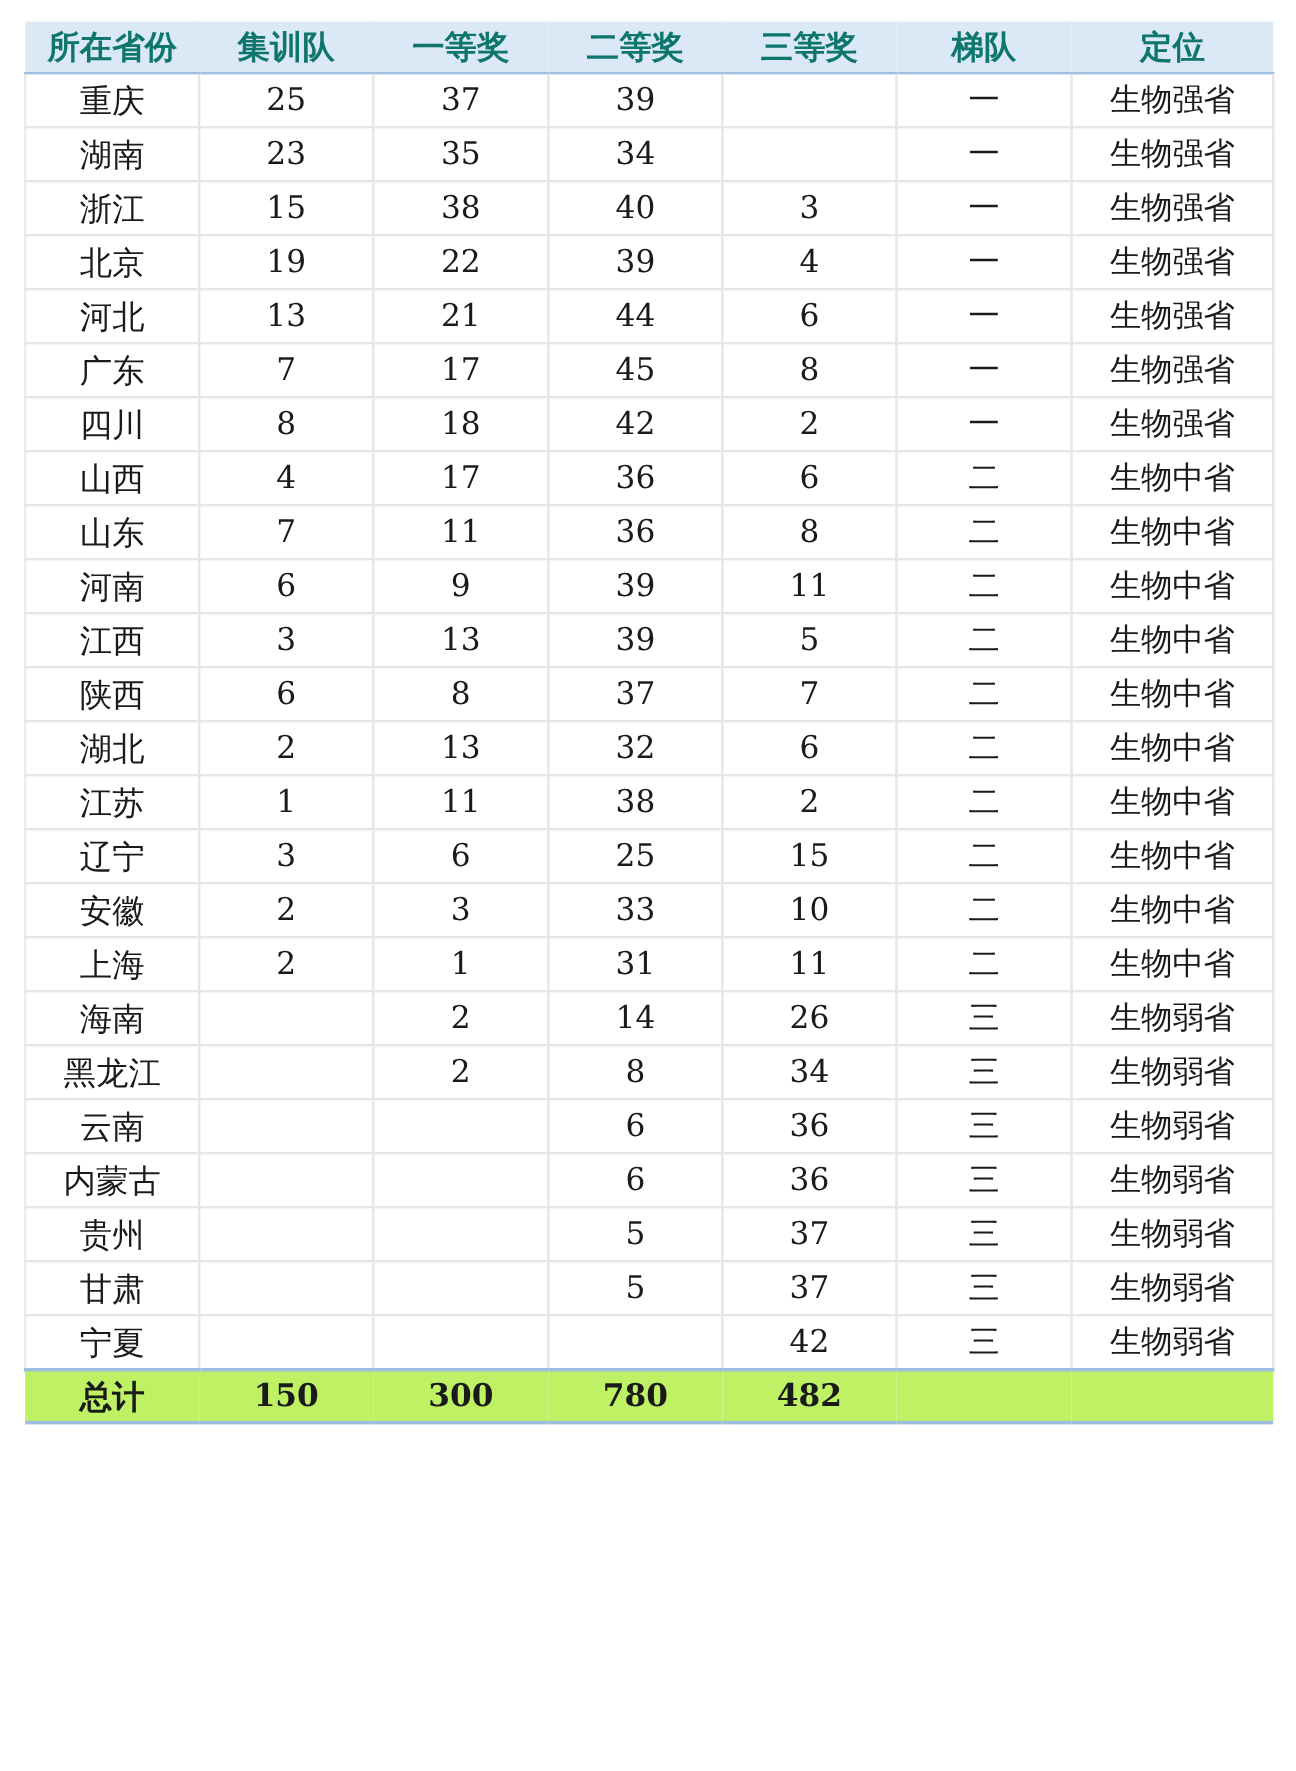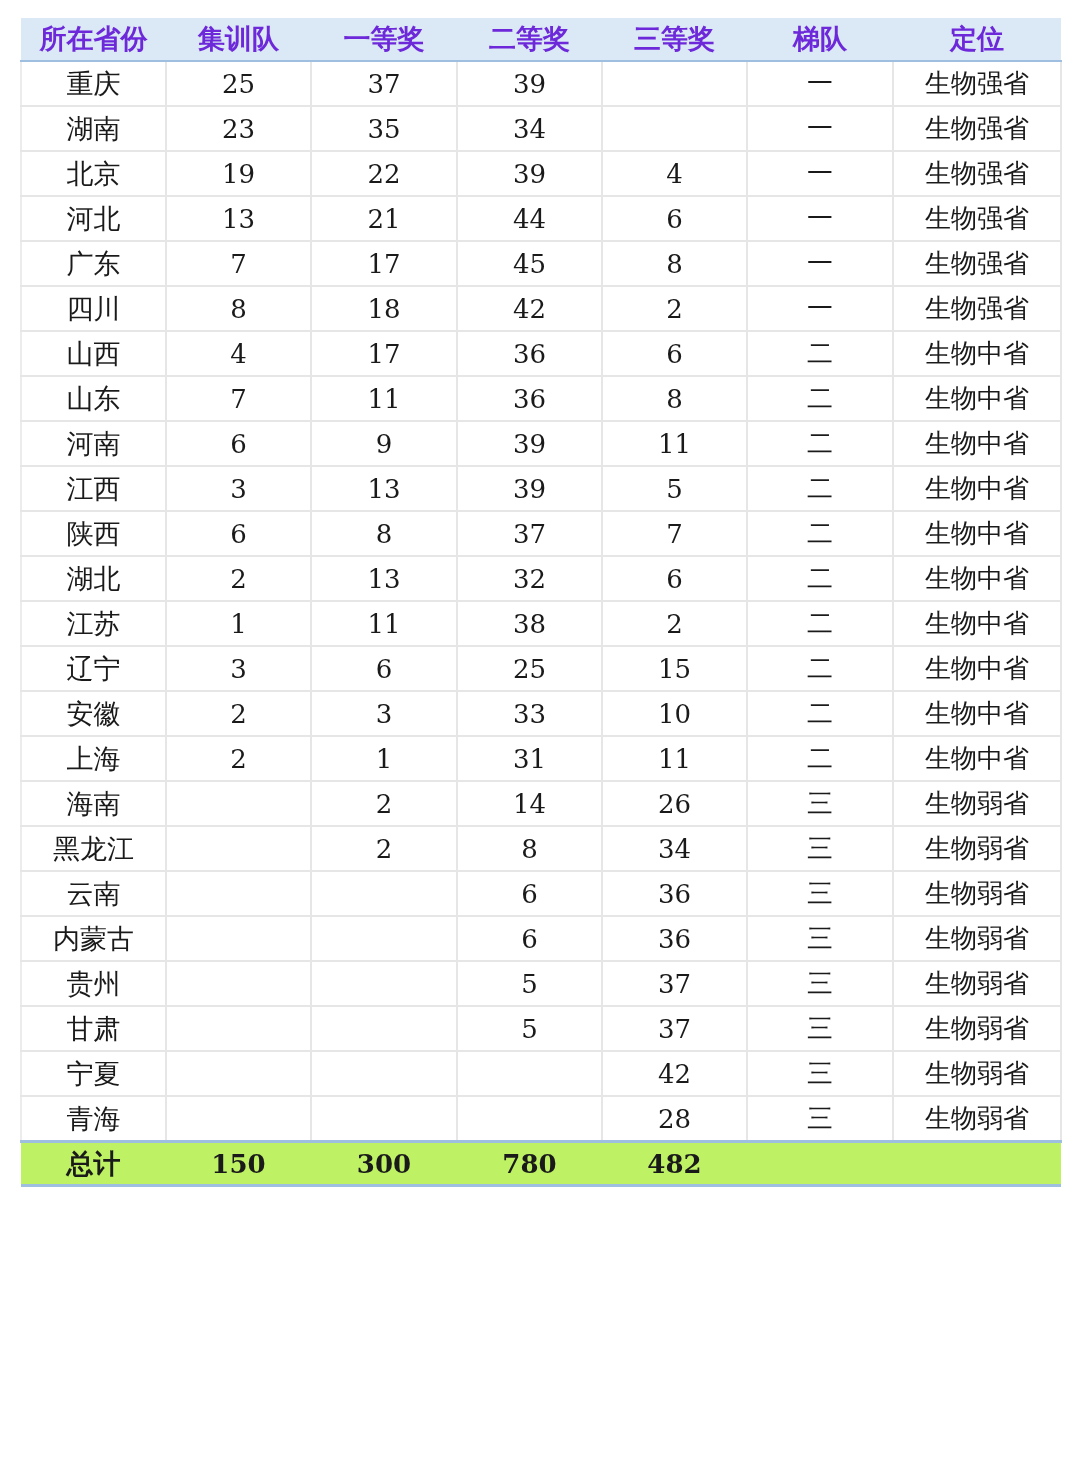--- a/index.html
+++ b/index.html
@@ -7,21 +7,21 @@
          font-family: "DejaVu Serif", "Liberation Serif", serif; color:#1a1a1a; }
   .tbl { position:absolute; left:20px; top:18px; width:1040px; border-collapse:collapse; table-layout:fixed; }
   .tbl col.c0 { width:145px; }
   .tbl col.c1 { width:145px; }
   .tbl col.c2 { width:146px; }
   .tbl col.c3 { width:145px; }
   .tbl col.c4 { width:145px; }
   .tbl col.c5 { width:146px; }
   .tbl col.c6 { width:168px; }
   .tbl th { background:#dbe8f5; height:42px; font-size:27px; font-weight:bold; text-align:center;
-            padding:0; border-bottom:2px solid #9ebfe0; color:#6d28d9; }
+            padding:0; border-bottom:2px solid #9ebfe0; color:#0f766e; }
   .tbl td { height:43px; font-size:26px; text-align:center; padding:0;
             border:2px solid #e6e6e6; border-top:none; color:#1a1a1a; }
   .tbl td.name { font-size:27px;font-family:Liberation Mono, monospace; }
   .tbl tbody tr td:first-child { border-left:2px solid #ececec; }
   .tbl tfoot td { background:#bef264; height:41px; font-size:26px; font-weight:bold;
                   border:none; border-top:3px solid #9ebfe0; border-bottom:3px solid #9ebfe0; }
   .tbl tfoot td.name { font-size:27px; }
 </style>
 </head>
 <body>
@@ -60,20 +60,29 @@
       <tr>
         <td class="name">湖南</td>
         <td>23</td>
         <td>35</td>
         <td>34</td>
         <td></td>
         <td>一</td>
         <td>生物强省</td>
       </tr>
       <tr>
+        <td class="name">浙江</td>
+        <td>15</td>
+        <td>38</td>
+        <td>40</td>
+        <td>3</td>
+        <td>一</td>
+        <td>生物强省</td>
+      </tr>
+      <tr>
         <td class="name">北京</td>
         <td>19</td>
         <td>22</td>
         <td>39</td>
         <td>4</td>
         <td>一</td>
         <td>生物强省</td>
       </tr>
       <tr>
         <td class="name">河北</td>
@@ -245,29 +254,20 @@
         <td>37</td>
         <td>三</td>
         <td>生物弱省</td>
       </tr>
       <tr>
         <td class="name">宁夏</td>
         <td></td>
         <td></td>
         <td></td>
         <td>42</td>
-        <td>三</td>
-        <td>生物弱省</td>
-      </tr>
-      <tr>
-        <td class="name">青海</td>
-        <td></td>
-        <td></td>
-        <td></td>
-        <td>28</td>
         <td>三</td>
         <td>生物弱省</td>
       </tr>
     </tbody>
   <tfoot>
     <tr>
       <td class="name">总计</td>
       <td>150</td>
       <td>300</td>
       <td>780</td>

